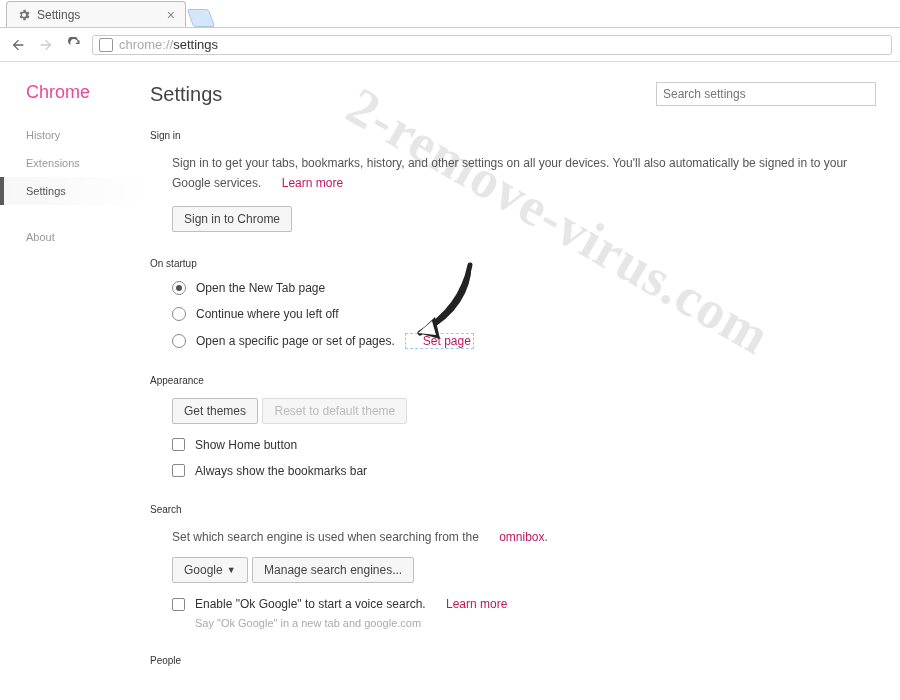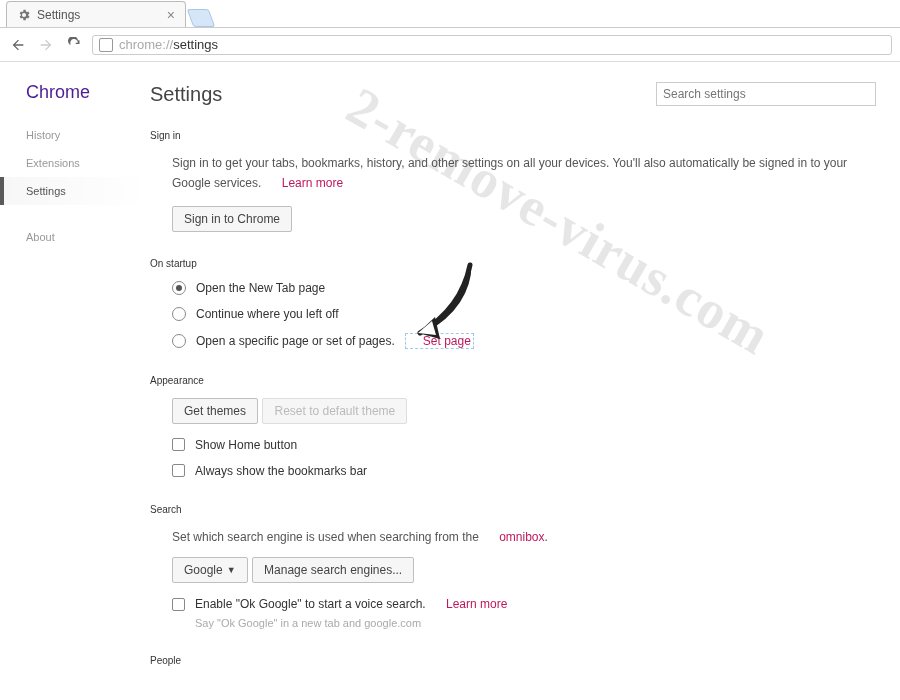--- a/index.html
+++ b/index.html
@@ -15,21 +15,21 @@
     .addr-bar { height: 34px; display: flex; align-items: center; gap: 8px; padding: 0 8px; border-bottom: 1px solid #ddd; }
     .nav-btn { width: 20px; height: 20px; display: flex; align-items: center; justify-content: center; color: #666; cursor: pointer; }
     .nav-btn.disabled { color: #ccc; }
     .addr-field { flex: 1; height: 20px; border: 1px solid #ccc; border-radius: 3px; display: flex; align-items: center; padding: 0 6px; font-size: 13px; color: #333; }
     .addr-field .doc-icon { width: 14px; height: 14px; margin-right: 6px; border: 1px solid #999; border-radius: 2px; }
     .addr-field .gray { color: #aaa; }
 
     
     .content { display: flex; height: calc(700px - 62px); }
     .sidebar { width: 150px; padding: 20px 0 0 22px; border-left: 4px solid transparent; }
-    .sidebar h1 { font-size: 18px; font-weight: normal; color: #4c1d95; margin-bottom: 18px; }
+    .sidebar h1 { font-size: 18px; font-weight: normal; color: #ec4899; margin-bottom: 18px; }
     .side-item { font-size: 11px; color: #999; padding: 8px 0 8px 0; cursor: pointer; margin-left: -22px; padding-left: 22px; }
     .side-item.active { color: #555; border-left: 4px solid #5a5a5a; background: linear-gradient(to right, rgba(0,0,0,0.03), transparent); margin-left: -26px; padding-left: 22px; }
 
     .main { flex: 1; padding: 20px 24px 0 0; overflow: hidden; }
     .main-header { display: flex; align-items: center; margin-bottom: 24px; }
     .main-header h2 { font-size: 20px; color: #444; font-weight: normal; }
     .search-settings { margin-left: auto; width: 220px; height: 24px; border: 1px solid #ccc; font-size: 12px; padding: 2px 6px; }
 
     .section { margin-bottom: 26px; }
     .section h3 { font-size: 10px; color: #333; font-weight: normal; margin-bottom: 12px; }

